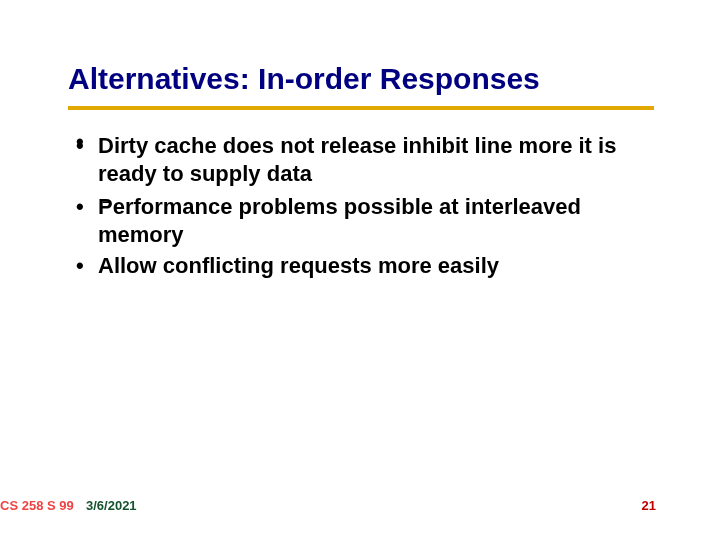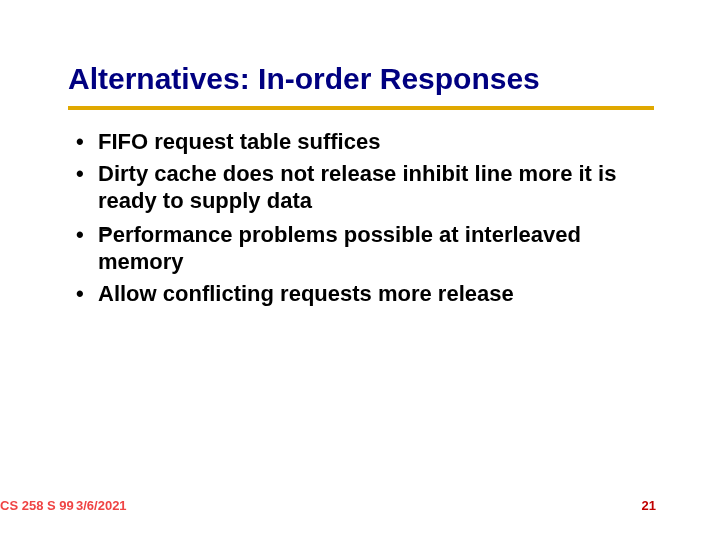--- a/index.html
+++ b/index.html
@@ -74,22 +74,22 @@
   .footer {
     position: absolute;
     bottom: 42px;
     left: 0;
     width: 720px;
     font-size: 13px;
     font-weight: bold;
   }
   .footer-date {
     position: absolute;
-    left: 76px;
-    color: #ef4444;
+    left: 86px;
+    color: #14532d;
   }
   .footer-center {
     position: absolute;
     left: 0;
     width: 602px;
     text-align: left;
     color: #ef4444;
   }
   .footer-page {
     position: absolute;
@@ -102,40 +102,39 @@
 
 <div class="slide">
 
   <div class="title">Alternatives: In-order Responses</div>
   <div class="underline"></div>
 
   <div class="content">
 
     <div class="bullet-l1">
       <span class="dot">•</span>
-      <span>FIFO request table suffices</span>
     </div>
 
     <div class="bullet-l1">
       <span class="dot">•</span>
       <span>Dirty cache does not release inhibit line more it is ready to supply data</span>
     </div>
 
     <div class="bullet-l2">
       <span class="dash">–</span>
     </div>
 
     <div class="bullet-l1">
       <span class="dot">•</span>
       <span>Performance problems possible at interleaved memory</span>
     </div>
 
     <div class="bullet-l1">
       <span class="dot">•</span>
-      <span>Allow conflicting requests more release</span>
+      <span>Allow conflicting requests more easily</span>
     </div>
 
   </div>
 
   <div class="footer">
     <div class="footer-date">3/6/2021</div>
     <div class="footer-center">CS 258 S 99</div>
     <div class="footer-page">21</div>
   </div>
 

